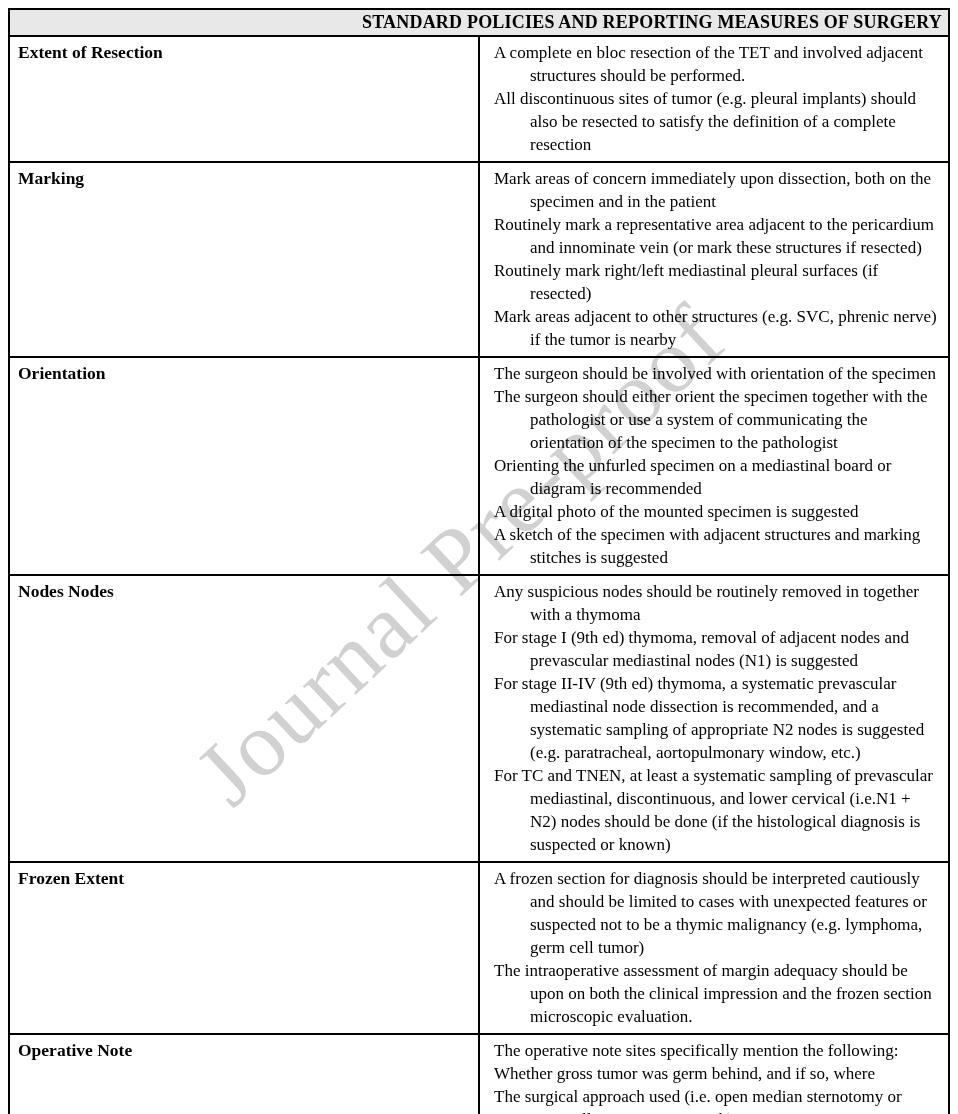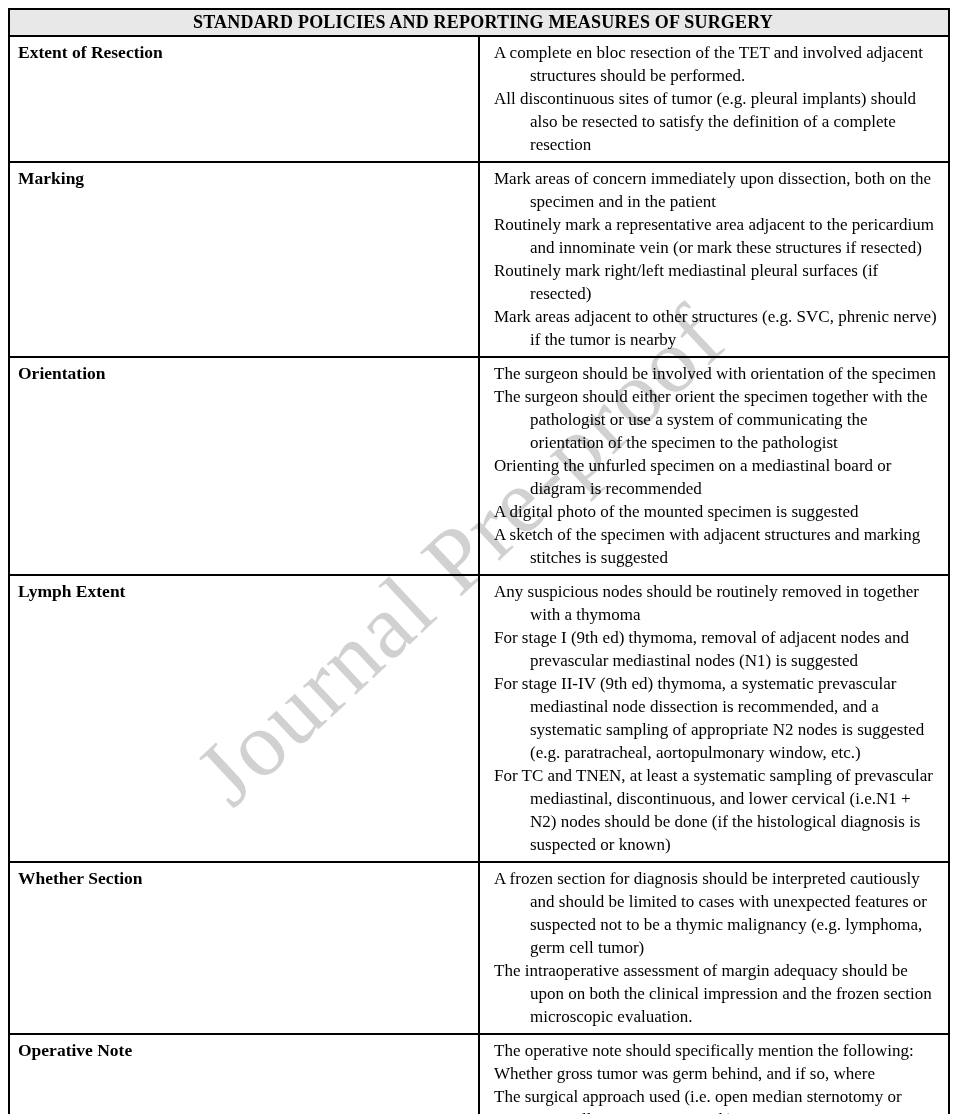--- a/index.html
+++ b/index.html
@@ -49,21 +49,21 @@
     border-collapse: collapse;
     table-layout: fixed;
     background: transparent;
   }
   table.policy-table, table.policy-table th, table.policy-table td {
     border: 2px solid var(--border);
   }
   th.title-cell {
     height: 26px;
     background: var(--header-bg);
-    text-align: center;
+    text-align: right;
     vertical-align: middle;
     font-size: 18px;
     font-weight: bold;
     padding: 2px 6px 2px 14px;
     letter-spacing: 0.2px;
   }
   td { vertical-align: top; }
   td.label-cell {
     width: 200px;
     font-weight: bold;
@@ -119,41 +119,41 @@
         <td class="content-cell">
           <p class="policy-item">The surgeon should be involved with orientation of the specimen</p>
           <p class="policy-item">The surgeon should either orient the specimen together with the pathologist or use a system of communicating the orientation of the specimen to the pathologist</p>
           <p class="policy-item">Orienting the unfurled specimen on a mediastinal board or diagram is recommended</p>
           <p class="policy-item">A digital photo of the mounted specimen is suggested</p>
           <p class="policy-item">A sketch of the specimen with adjacent structures and marking stitches is suggested</p>
         </td>
       </tr>
 
       <tr>
-        <td class="label-cell">Lymph Extent</td>
+        <td class="label-cell">Nodes Nodes</td>
         <td class="content-cell">
           <p class="policy-item">Any suspicious nodes should be routinely removed in together with a thymoma</p>
           <p class="policy-item">For stage I (9th ed) thymoma, removal of adjacent nodes and prevascular mediastinal nodes (N1) is suggested</p>
           <p class="policy-item">For stage II-IV (9th ed) thymoma, a systematic prevascular mediastinal node dissection is recommended, and a systematic sampling of appropriate N2 nodes is suggested (e.g. paratracheal, aortopulmonary window, etc.)</p>
           <p class="policy-item">For TC and TNEN, at least a systematic sampling of prevascular mediastinal, discontinuous, and lower cervical (i.e.N1 + N2) nodes should be done (if the histological diagnosis is suspected or known)</p>
         </td>
       </tr>
 
       <tr>
-        <td class="label-cell">Whether Section</td>
+        <td class="label-cell">Frozen Extent</td>
         <td class="content-cell">
           <p class="policy-item">A frozen section for diagnosis should be interpreted cautiously and should be limited to cases with unexpected features or suspected not to be a thymic malignancy (e.g. lymphoma, germ cell tumor)</p>
           <p class="policy-item">The intraoperative assessment of margin adequacy should be upon on both the clinical impression and the frozen section microscopic evaluation.</p>
         </td>
       </tr>
 
       <tr>
         <td class="label-cell">Operative Note</td>
         <td class="content-cell">
-          <p class="policy-item">The operative note should specifically mention the following:</p>
+          <p class="policy-item">The operative note sites specifically mention the following:</p>
           <p class="policy-item">Whether gross tumor was germ behind, and if so, where</p>
           <p class="policy-item">The surgical approach used (i.e. open median sternotomy or minimally invasive approach)</p>
 
         </td>
       </tr>
 
     </tbody>
   </table>
 </div>
 

